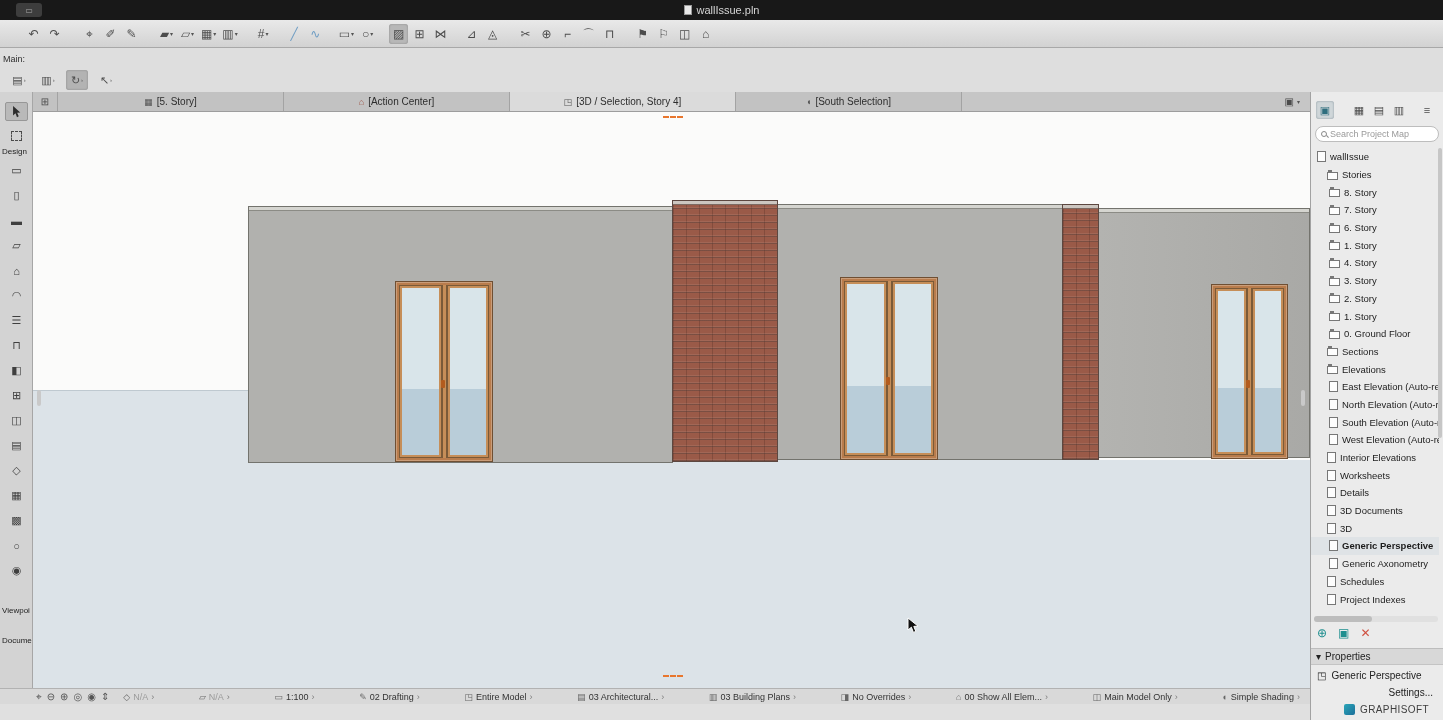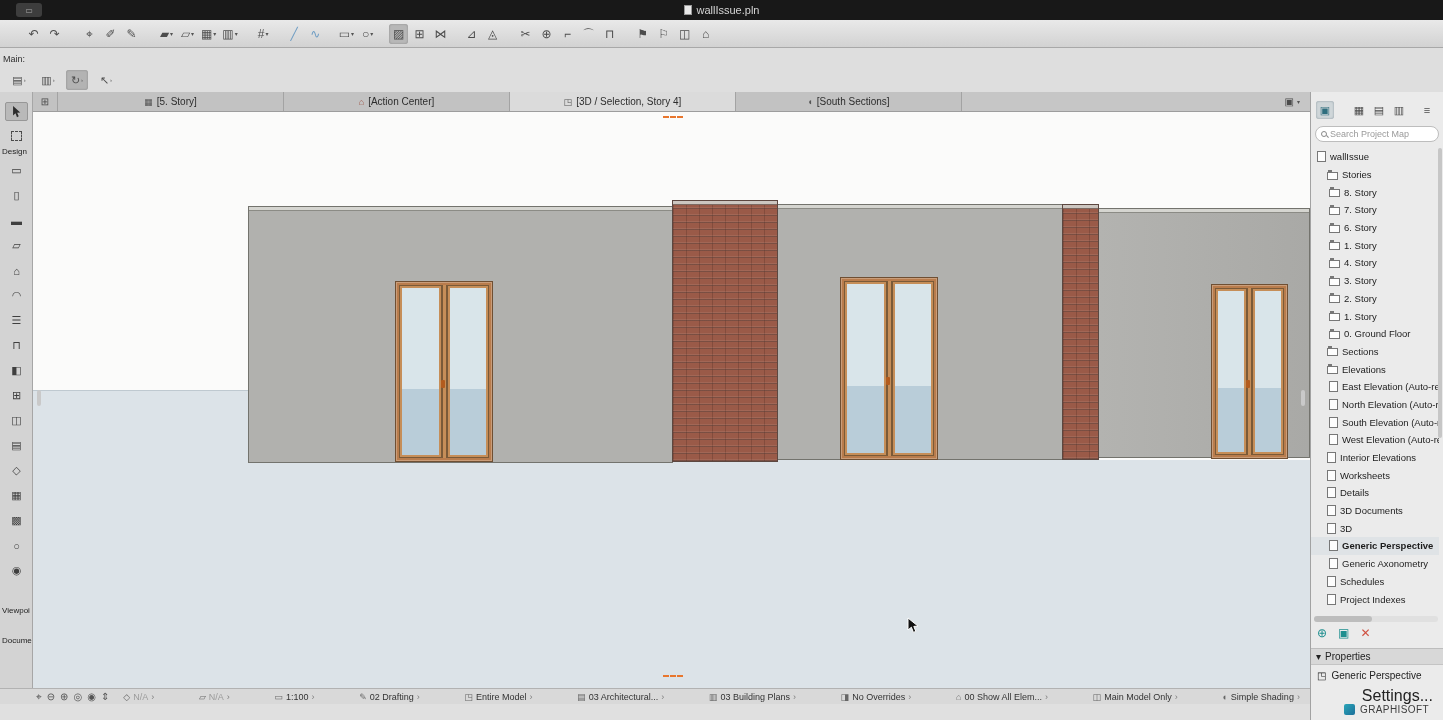--- a/index.html
+++ b/index.html
@@ -133,21 +133,21 @@
   #tree-hscroll .thumb { width:58px; height:6px; background:#bdbdbd; border-radius:3px; }
   #nav-vscroll { position:absolute; right:1px; top:56px; width:4px; height:468px; }
   #nav-vscroll .thumb { width:4px; height:290px; background:#c6c6c6; border-radius:2px; }
   #nav-actions { position:absolute; left:6px; top:535px; display:flex; gap:11px; align-items:center; }
   .nav-act { font-size:12px; line-height:1; }
   #props-header { position:absolute; left:0; top:556px; width:133px; height:17px; background:#d8d8d8;
                   border-top:1px solid #bdbdbd; border-bottom:1px solid #c4c4c4; display:flex;
                   align-items:center; gap:4px; padding-left:5px; font-size:10px; color:#222; }
   #props-view { position:absolute; left:6px; top:578px; display:flex; align-items:center; gap:5px;
                 font-size:10px; color:#222; }
-  #props-settings { position:absolute; right:10px; top:595px; font-size:16px; color:#222; }
+  #props-settings { position:absolute; right:10px; top:595px; font-size:10px; color:#222; }
   #brand { position:absolute; right:14px; top:612px; display:flex; align-items:center; gap:5px;text-align:right; }
   #brand-logo { width:11px; height:11px; border-radius:2px; background:linear-gradient(135deg,#2aa6b8,#1b6f9a); }
   #brand-label { font-size:10px; color:#3e3e3e; letter-spacing:0.4px; }
 
   
   #statusbar { position:absolute; left:0; top:688px; width:1310px; height:16px; background:#d9d9d9;
                border-top:1px solid #b2b2b2; display:flex; align-items:center; padding-left:36px; }
   #sb-zoom { display:flex; gap:5px; align-items:center; margin-right:14px; }
   .sb-zicon { font-size:10px; color:#555; line-height:1; }
   #sb-items { flex:1; display:flex; justify-content:space-between; padding-right:10px; overflow:hidden; }
@@ -363,21 +363,21 @@
           <span>[Action Center]</span>
         </div>
 
         <div class="tab" data-active="true" title="[3D / Selection, Story 4]">
           <span class="tab-icon">◳</span>
           <span>[3D / Selection, Story 4]</span>
         </div>
 
         <div class="tab" title="[South Elevation]">
           <span class="tab-icon">◖</span>
-          <span>[South Sections]</span>
+          <span>[South Selection]</span>
         </div>
       </div>
     <div id="tab-overflow">
       <span>▣</span>
       <span class="tb-caret">▾</span>
     </div>
   </div>
 
   <div id="toolbox">
     <div id="arrow-tool">

